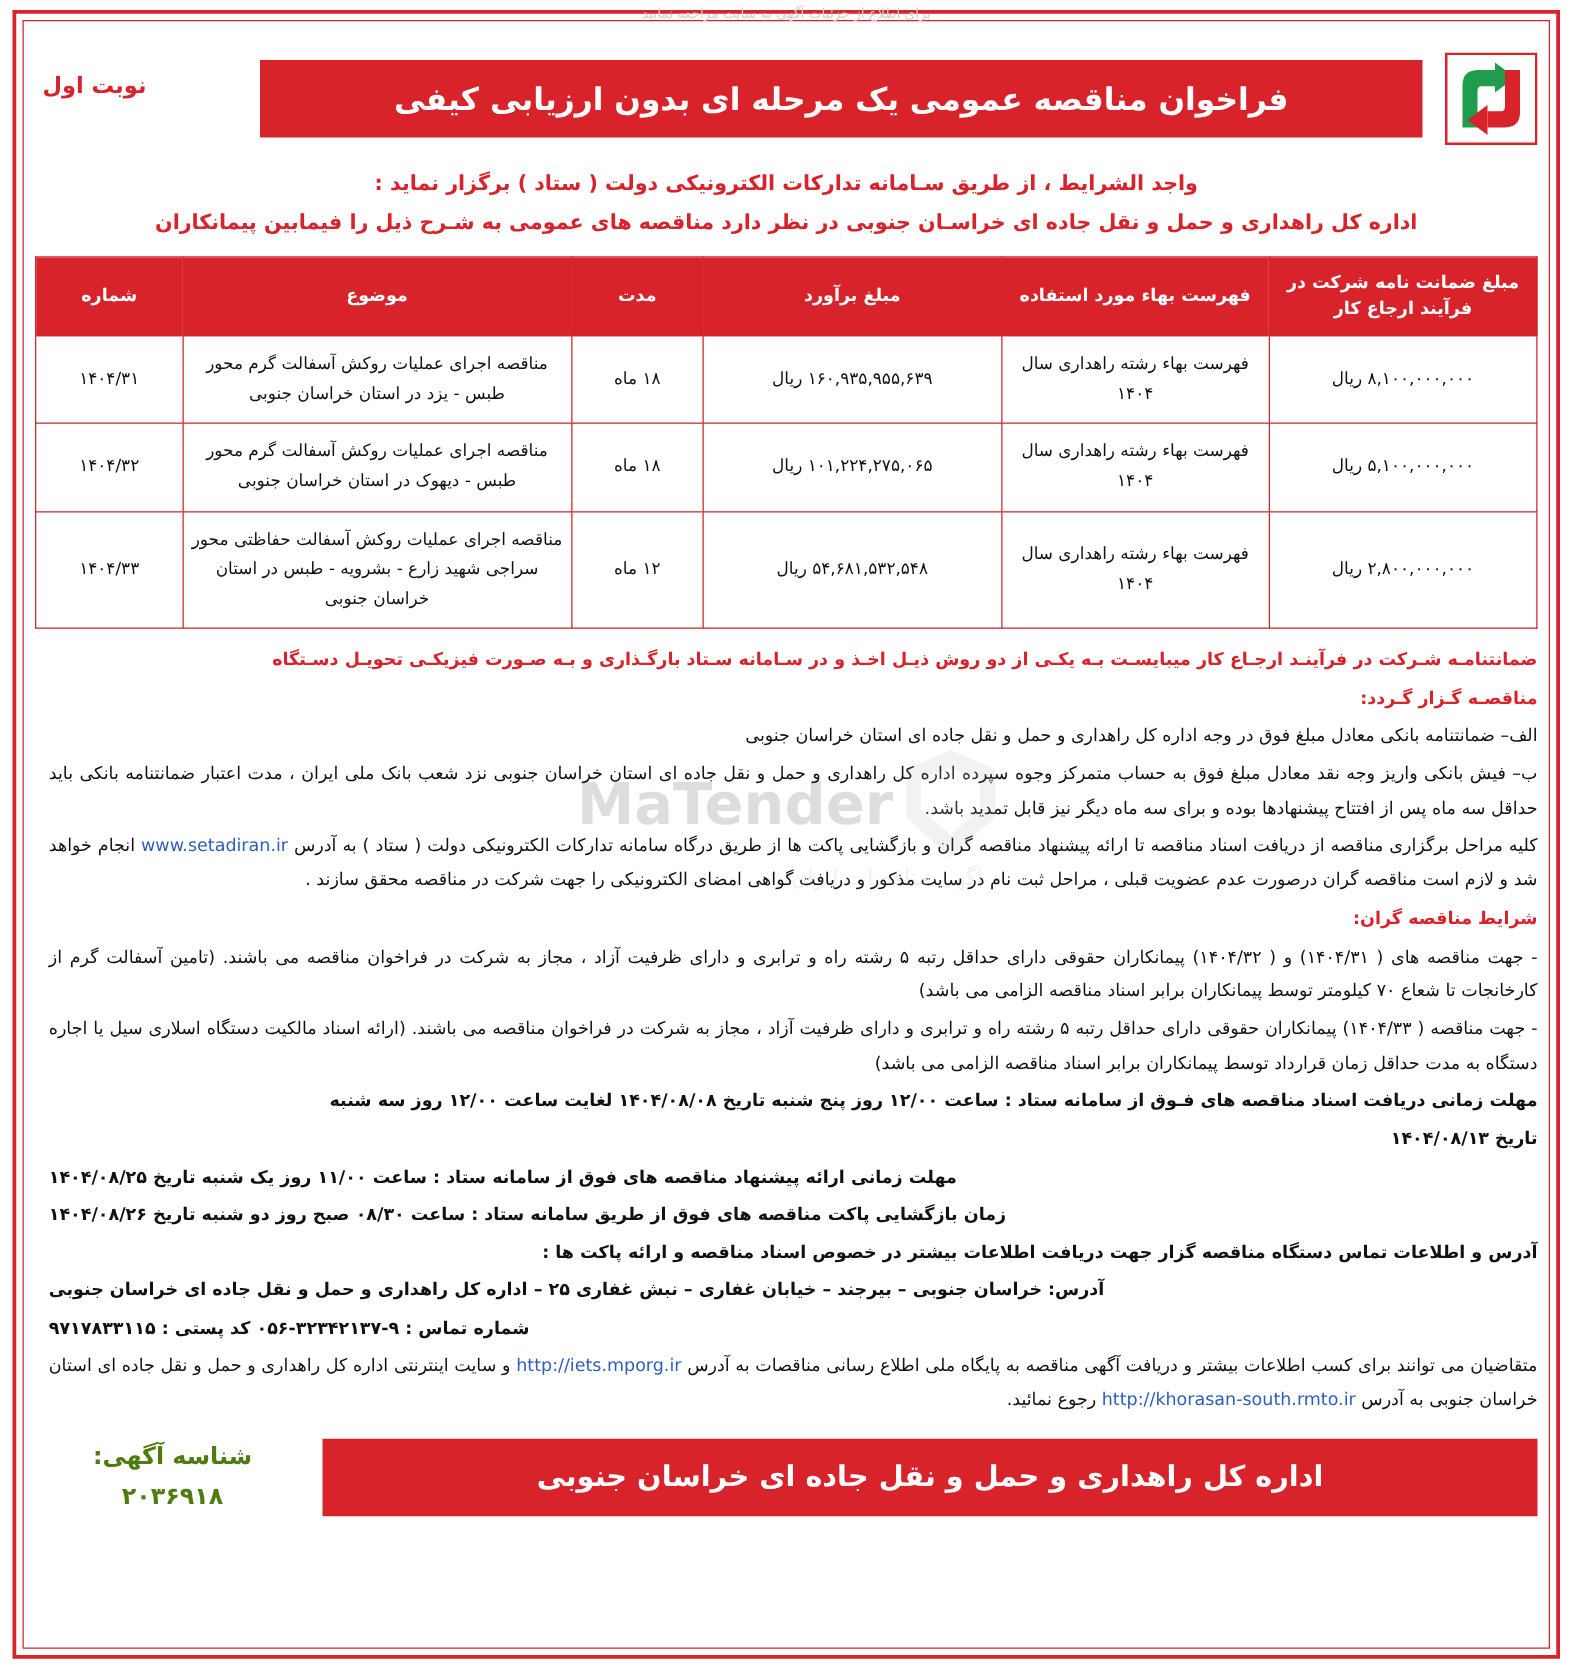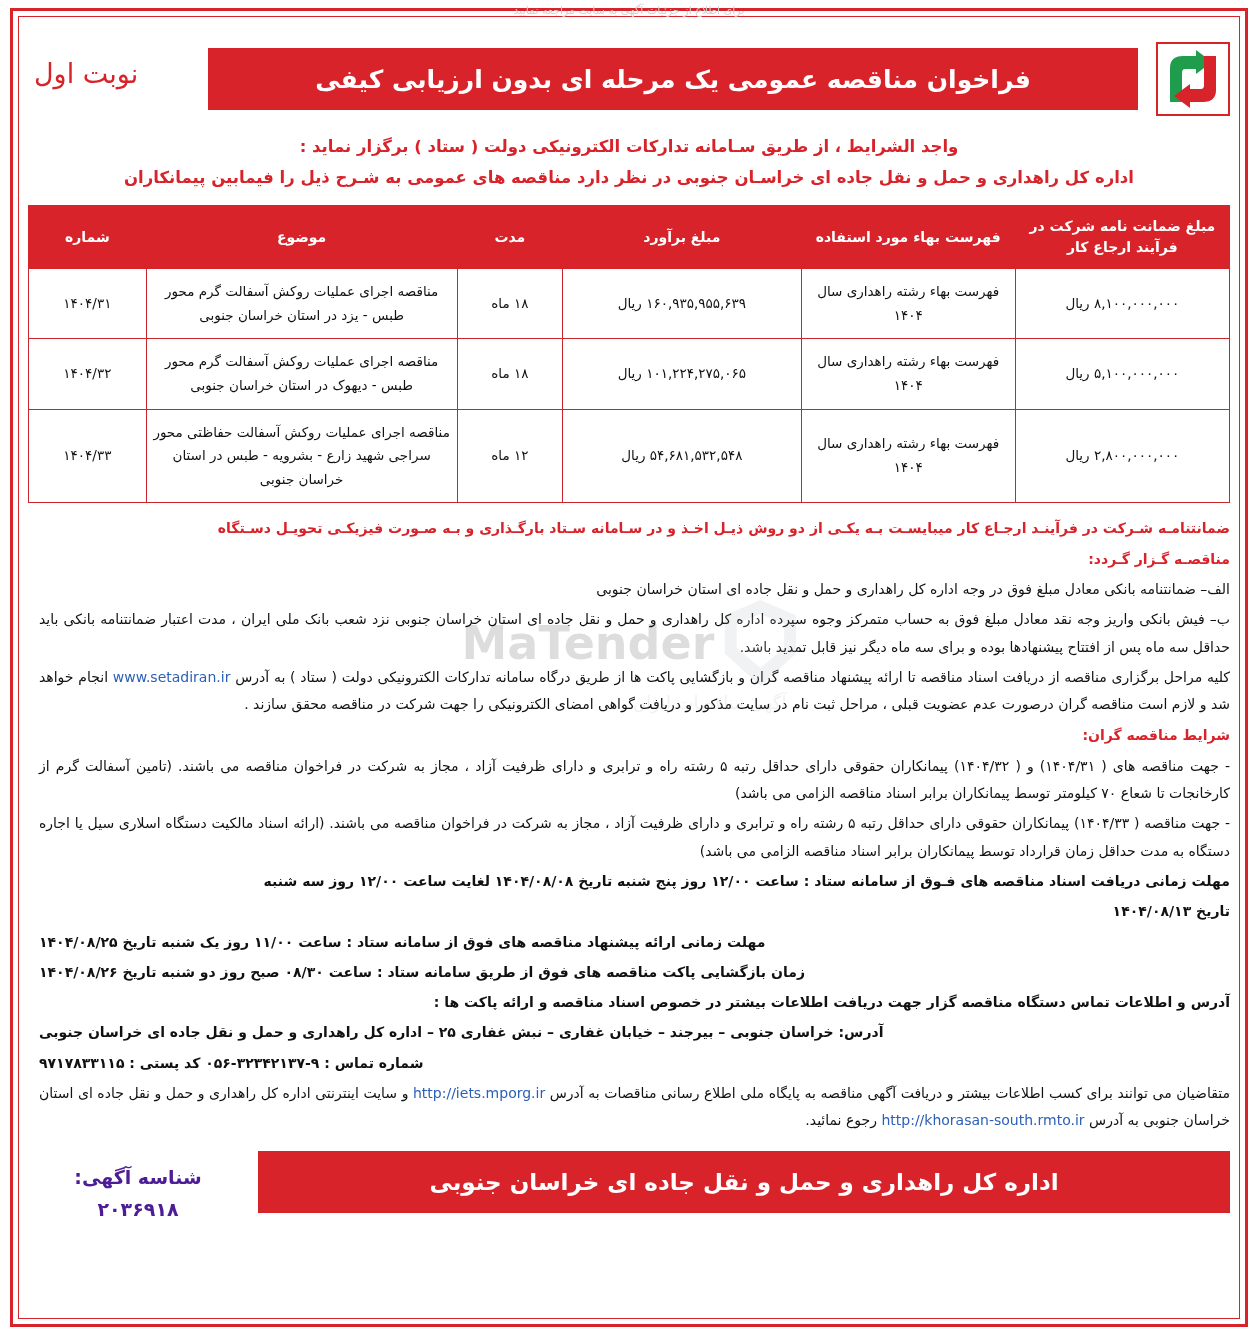--- a/index.html
+++ b/index.html
@@ -54,22 +54,22 @@
     right: 0px;
     top: 8px;
     width: 74px;
     height: 74px;
   }
   .nobat {
     position: absolute;
     left: 6px;
     top: 24px;
     color: #d8232a;
-    font-weight: normal;
-    font-size: 27px;
+    font-weight: bold;
+    font-size: 18px;
     white-space: nowrap;
   }
   .title-banner {
     position: absolute;
     right: 92px;
     left: 180px;
     top: 14px;
     height: 62px;
     background: #d8232a;
     color: #fff;
@@ -153,23 +153,23 @@
     color: #fff;
     display: flex;
     align-items: center;
     justify-content: center;
     font-size: 23px;
     font-weight: bold;
   }
   .footer-id {
     position: absolute;
     left: 10px;
-    top: 16px;
+    top: 4px;
     text-align: center;
-    color: #4c1d95;
+    color: #4d7c0f;
     font-weight: bold;
     font-size: 19px;
     line-height: 1.7;
     width: 200px;
   }
   
   .watermark {
     position: absolute;
     left: 50%;
     top: 600px;

